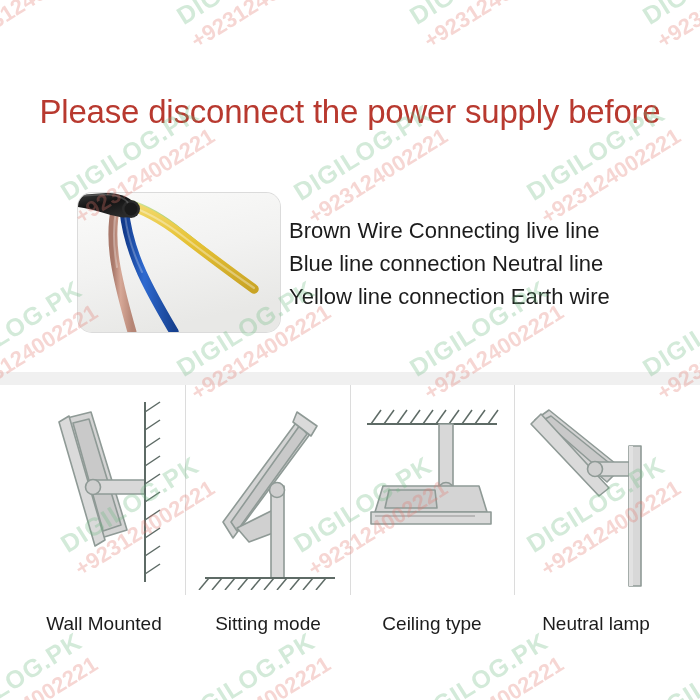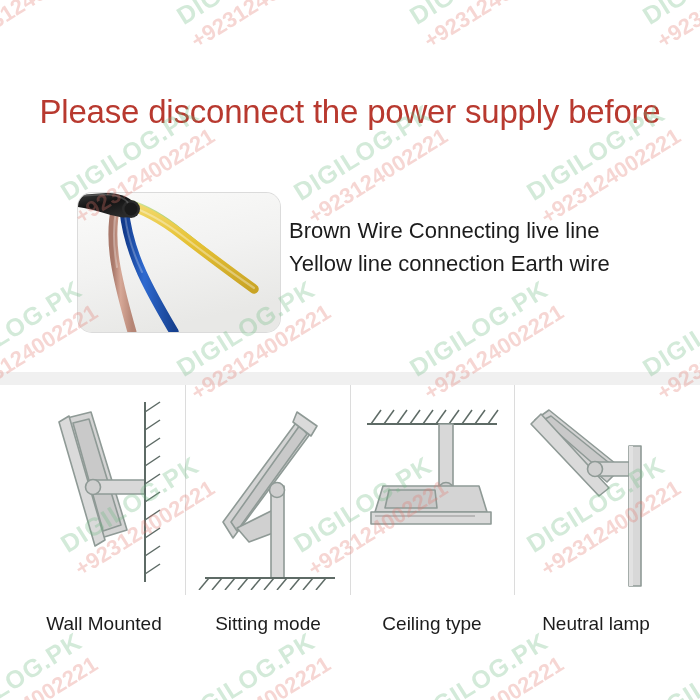--- a/index.html
+++ b/index.html
@@ -203,20 +203,21 @@
 
       <path d="M 0 2 L 28 0 C 44 0, 56 6, 58 14 C 60 22, 52 26, 42 24 C 30 22, 16 16, 0 14 Z" fill="url(#sheathGrad)"></path>
       <ellipse cx="53" cy="16" rx="9" ry="9" fill="#2b2b2b"></ellipse>
       <ellipse cx="53" cy="16" rx="6.5" ry="6.5" fill="#1a1a1a"></ellipse>
       <path d="M 2 3 L 26 1.5 C 38 1.5, 47 5, 50 10" stroke="rgba(255,255,255,0.20)" stroke-width="1.6" fill="none"></path>
     </svg>
   </div>
 
   <div id="wire-legend">
     <span class="legend-line">Brown Wire Connecting live line</span>
+    <span class="legend-line">Blue line connection Neutral  line</span>
     <span class="legend-line">Yellow line connection Earth wire</span>
   </div>
 
   <div id="mount-band"></div>
 
   <div id="mount-panels">
 
     <div class="mount-panel">
       <svg width="150" height="200" viewBox="0 0 150 200" xmlns="http://www.w3.org/2000/svg">
         <g stroke="#8f9a96" stroke-width="1.6" fill="#d4d4d4" stroke-linejoin="round">

